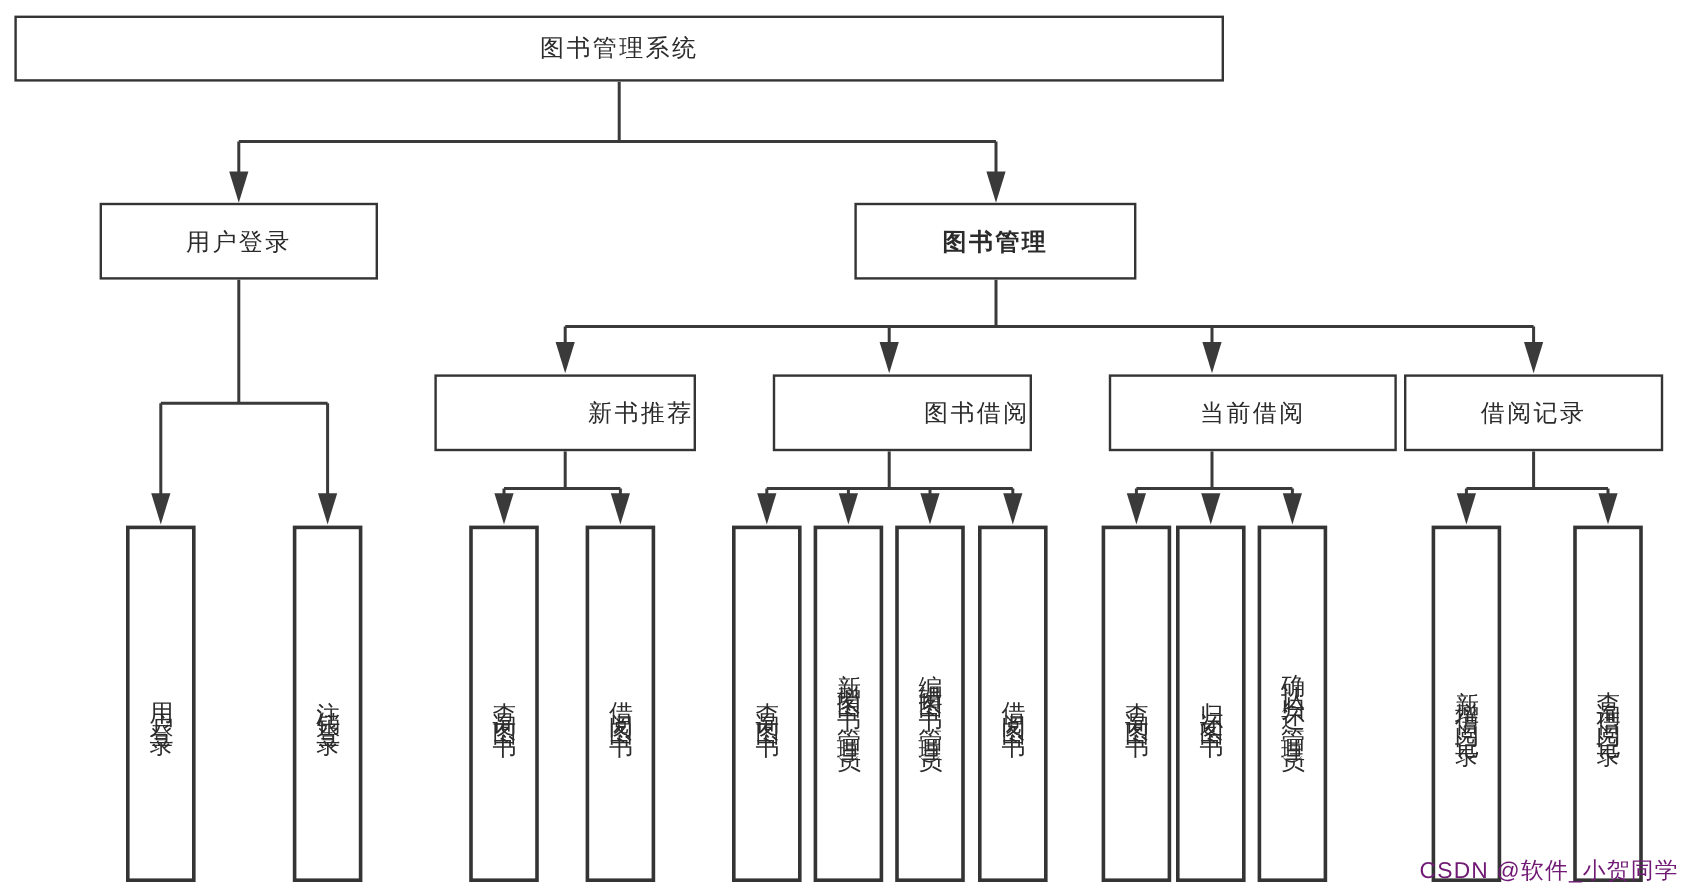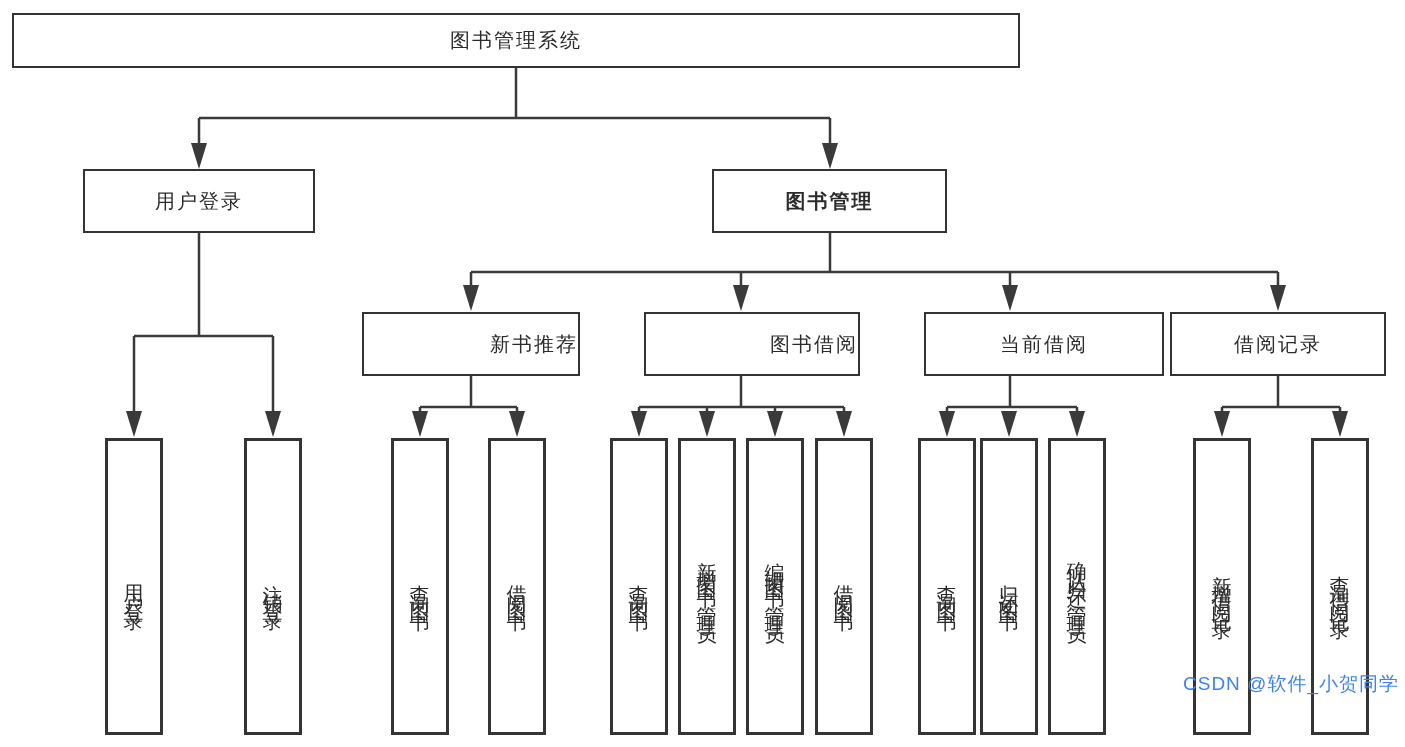--- a/index.html
+++ b/index.html
@@ -50,24 +50,24 @@
   .leaf span {
     writing-mode: vertical-rl;
     font-size: 20px;
     letter-spacing: 9px;
     line-height: 1;
     white-space: normal;
   }
   .watermark {
     position: absolute;
     left: 1183px;
-    top: 671px;
+    top: 713px;
     font-size: 19px;
     letter-spacing: 1px;
-    color: #3b82f6;
+    color: #701a75;
     z-index: 3;
     white-space: nowrap;
   }
 </style>
 </head>
 <body>
 
 <div class="canvas">
 
   <svg class="connectors" viewBox="0 0 1405 747" aria-hidden="true">

